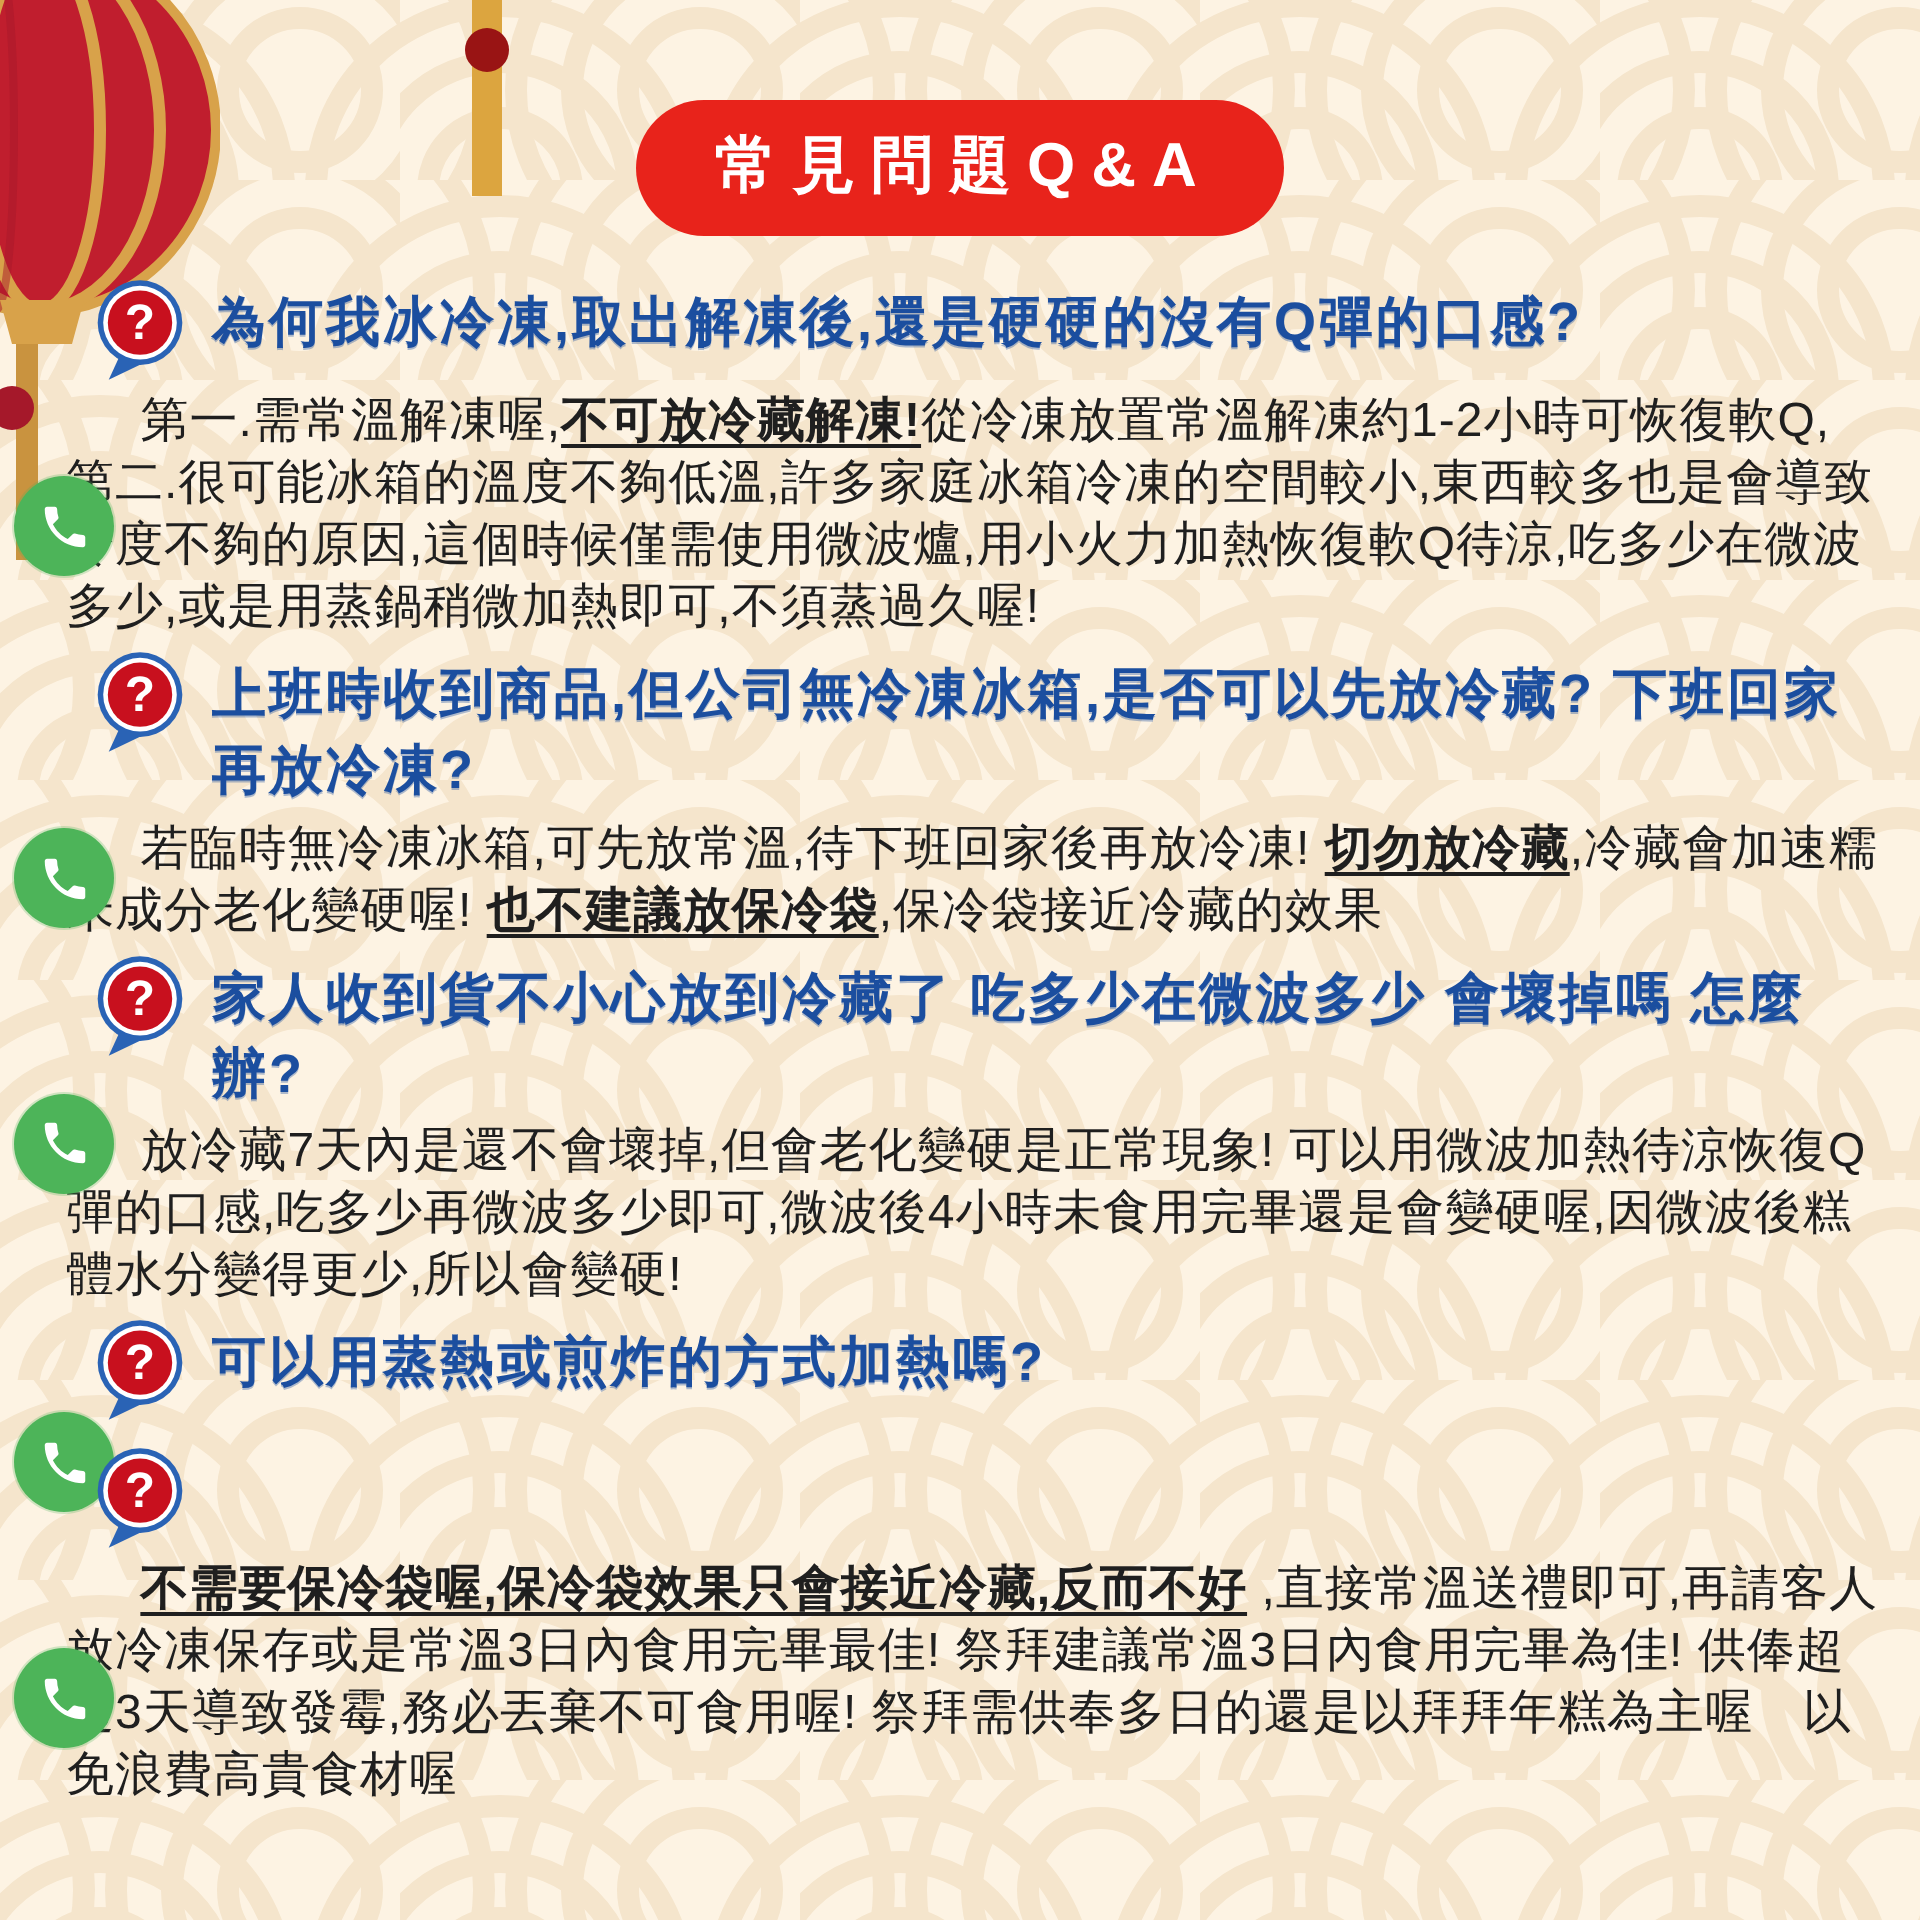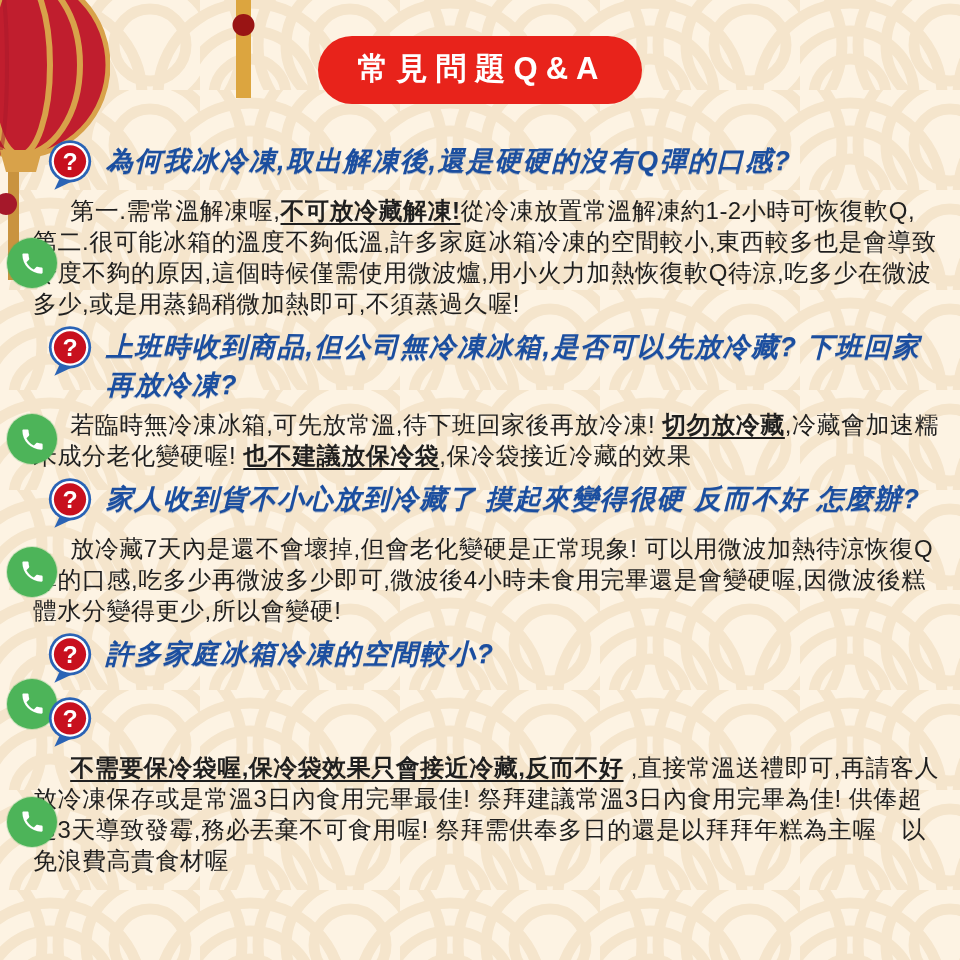--- a/index.html
+++ b/index.html
@@ -7,36 +7,35 @@
     width:960px;height:960px;position:relative;overflow:hidden;
     background:#fdf3e3;
     font-family:"Liberation Sans", sans-serif;
   }
   svg.bg-pattern{position:absolute;left:0;top:0;z-index:0;}
   .deco{position:absolute;z-index:1;}
   #lantern{left:-70px;top:-30px;}
   #tassel{left:232px;top:0;}
   .title-pill{
     position:relative;z-index:2;
-    margin:36px auto 0 auto;width:max-content;
+    margin:50px auto 0 auto;width:max-content;
     background:#e8231b;color:#ffffff;
     font-size:31px;font-weight:bold;letter-spacing:8px;
     padding:12px 36px 14px 40px;border-radius:34px;
     text-align:center;
   }
   .content{position:absolute;left:33px;right:20px;top:142px;z-index:2;}
   .qa{position:relative;margin-bottom:9px;}
   .qa:nth-child(4){margin-bottom:15px;}
   .q-row{display:flex;align-items:flex-start;gap:13px;margin-left:14px;margin-bottom:4px;}
   .q-icon{flex:none;width:46px;height:52px;margin-top:-3px;}
   .q-text{
     margin:0;font-size:27px;line-height:1.42;font-weight:bold;
     color:#1b4e9f;letter-spacing:1.5px;
     text-shadow:0 1px 0 rgba(27,78,159,.35);
-    font-style:italic;
   }
   .a-text{
     margin:2px 0 0 0;font-size:24px;line-height:31px;color:#1f1f1f;
     text-indent:1.55em;letter-spacing:0.5px;
   }
   .a-text u{text-decoration:underline;text-underline-offset:4px;text-decoration-thickness:1.5px;font-weight:bold;}
   .phone{
     position:absolute;left:-26px;width:50px;height:50px;border-radius:50%;
     background:#4db459;display:flex;align-items:center;justify-content:center;
     box-shadow:0 0 0 1px rgba(77,180,89,.25);
@@ -133,42 +132,42 @@
     <div class="q-row">
       <span class="q-icon">
         <svg viewBox="0 0 50 56" width="46" height="52">
           <circle cx="25" cy="24" r="23" fill="#2a63b5"></circle>
           <path d="M14 42 L8 55 L27 46 Z" fill="#2a63b5"></path>
           <circle cx="25" cy="24" r="20" fill="#ffffff"></circle>
           <circle cx="25" cy="24" r="17.5" fill="#c8101e"></circle>
           <text x="25" y="33" text-anchor="middle" font-size="27" font-weight="bold" fill="#ffffff" font-family="Liberation Sans, sans-serif">?</text>
         </svg>
       </span>
-      <h2 class="q-text">家人收到貨不小心放到冷藏了 摸起來變得很硬 反而不好 怎麼辦?</h2>
+      <h2 class="q-text">家人收到貨不小心放到冷藏了 吃多少在微波多少 會壞掉嗎 怎麼辦?</h2>
     </div>
     <span class="phone">
       <svg viewBox="0 0 24 24">
         <path fill="#ffffff" d="M6.62 10.79c1.44 2.83 3.76 5.14 6.59 6.59l2.2-2.2c.27-.27.67-.36 1.02-.24 1.12.37 2.33.57 3.57.57.55 0 1 .45 1 1V20c0 .55-.45 1-1 1-9.39 0-17-7.61-17-17 0-.55.45-1 1-1h3.5c.55 0 1 .45 1 1 0 1.25.2 2.45.57 3.57.11.35.03.74-.25 1.02l-2.2 2.2z"></path>
       </svg>
     </span>
     <p class="a-text"><span>放冷藏7天內是還不會壞掉,但會老化變硬是正常現象! 可以用微波加熱待涼恢復Q彈的口感,吃多少再微波多少即可,微波後4小時未食用完畢還是會變硬喔,因微波後糕體水分變得更少,所以會變硬!</span></p>
   </section>
 
   <section class="qa">
     <div class="q-row">
       <span class="q-icon">
         <svg viewBox="0 0 50 56" width="46" height="52">
           <circle cx="25" cy="24" r="23" fill="#2a63b5"></circle>
           <path d="M14 42 L8 55 L27 46 Z" fill="#2a63b5"></path>
           <circle cx="25" cy="24" r="20" fill="#ffffff"></circle>
           <circle cx="25" cy="24" r="17.5" fill="#c8101e"></circle>
           <text x="25" y="33" text-anchor="middle" font-size="27" font-weight="bold" fill="#ffffff" font-family="Liberation Sans, sans-serif">?</text>
         </svg>
       </span>
-      <h2 class="q-text">許多家庭冰箱冷凍的空間較小?</h2>
+      <h2 class="q-text">可以用蒸熱或煎炸的方式加熱嗎?</h2>
     </div>
     <span class="phone">
       <svg viewBox="0 0 24 24">
         <path fill="#ffffff" d="M6.62 10.79c1.44 2.83 3.76 5.14 6.59 6.59l2.2-2.2c.27-.27.67-.36 1.02-.24 1.12.37 2.33.57 3.57.57.55 0 1 .45 1 1V20c0 .55-.45 1-1 1-9.39 0-17-7.61-17-17 0-.55.45-1 1-1h3.5c.55 0 1 .45 1 1 0 1.25.2 2.45.57 3.57.11.35.03.74-.25 1.02l-2.2 2.2z"></path>
       </svg>
     </span>
   </section>
 
   <section class="qa">
     <div class="q-row">

